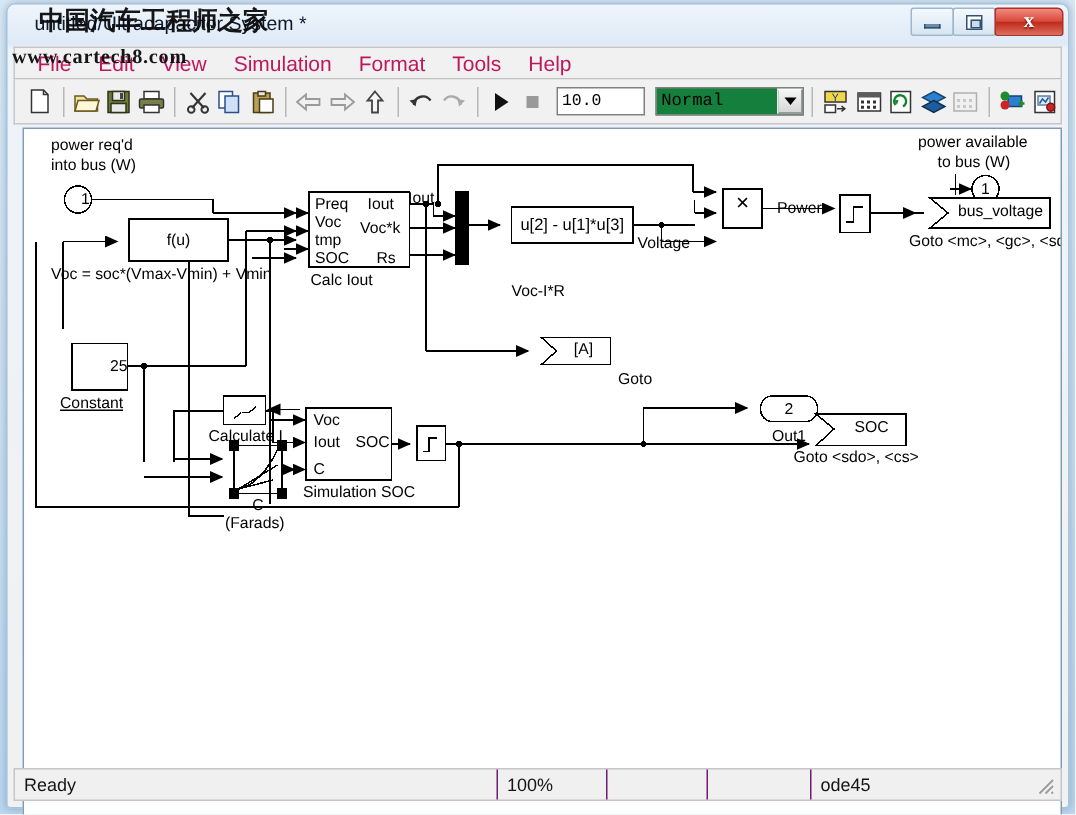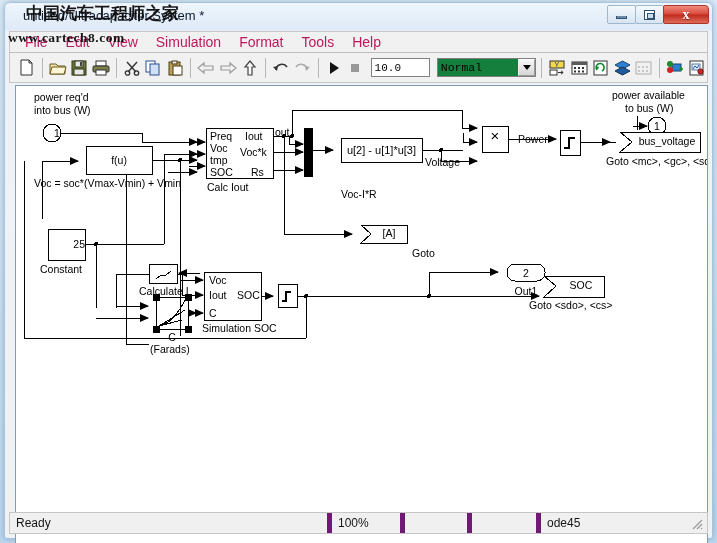--- a/index.html
+++ b/index.html
@@ -208,21 +208,21 @@
     position: absolute;
     left: 4px; bottom: 4px;
     width: 699px; height: 22px;
     background: #f0f0f0;
     border: 1px solid #c6c6c6;
     box-sizing: border-box;
     display: flex;
     align-items: stretch;
   }
   .sb-pane {
-    border-right: 5px solid #701a75;
+    border-right: 1px solid #701a75;
     font-size: 12px;
     color: #151515;
     display: flex;
     align-items: center;
     padding-left: 6px;
     box-sizing: border-box;
   }
   .sb-pane.p1 { flex: 0 0 322px; }
   .sb-pane.p2 { flex: 0 0 73px; }
   .sb-pane.p3 { flex: 0 0 67px; }
@@ -663,21 +663,21 @@
         <div class="sl-text" style="left:609px; top:16px;">to bus (W)</div>
         <div class="sl-text" style="left:632px; top:34px; width:18px; text-align:center;">1</div>
 
         <div class="sl-text" style="left:622px; top:49px; width:58px; text-align:center;">bus_voltage</div>
         <div class="sl-text" style="left:590px; top:69px;">Goto &lt;mc&gt;, &lt;gc&gt;, &lt;sdo&gt;</div>
 
         <div class="sl-text" style="left:358px; top:141px; width:30px; text-align:center;">[A]</div>
         <div class="sl-text" style="left:348px; top:161px;margin-left:48px;">Goto</div>
 
         <div class="sl-text" style="left:32px; top:152px; width:37px; text-align:right;">25</div>
-        <div class="sl-text" style="left:24px; top:177px;">Constant</div>
+        <div class="sl-text" style="left:24px; top:177px;text-decoration:underline;">Constant</div>
 
         <div class="sl-text" style="left:123px; top:199px;">Calculate I</div>
 
         <div class="sl-text" style="left:145px; top:245px; width:22px; text-align:center;">C</div>
         <div class="sl-text" style="left:134px; top:257px;">(Farads)</div>
 
         <div class="sl-text" style="left:193px; top:188px;">Voc</div>
         <div class="sl-text" style="left:193px; top:203px;">Iout</div>
         <div class="sl-text" style="left:193px; top:221px;">C</div>
         <div class="sl-text" style="left:221px; top:203px;">SOC</div>

